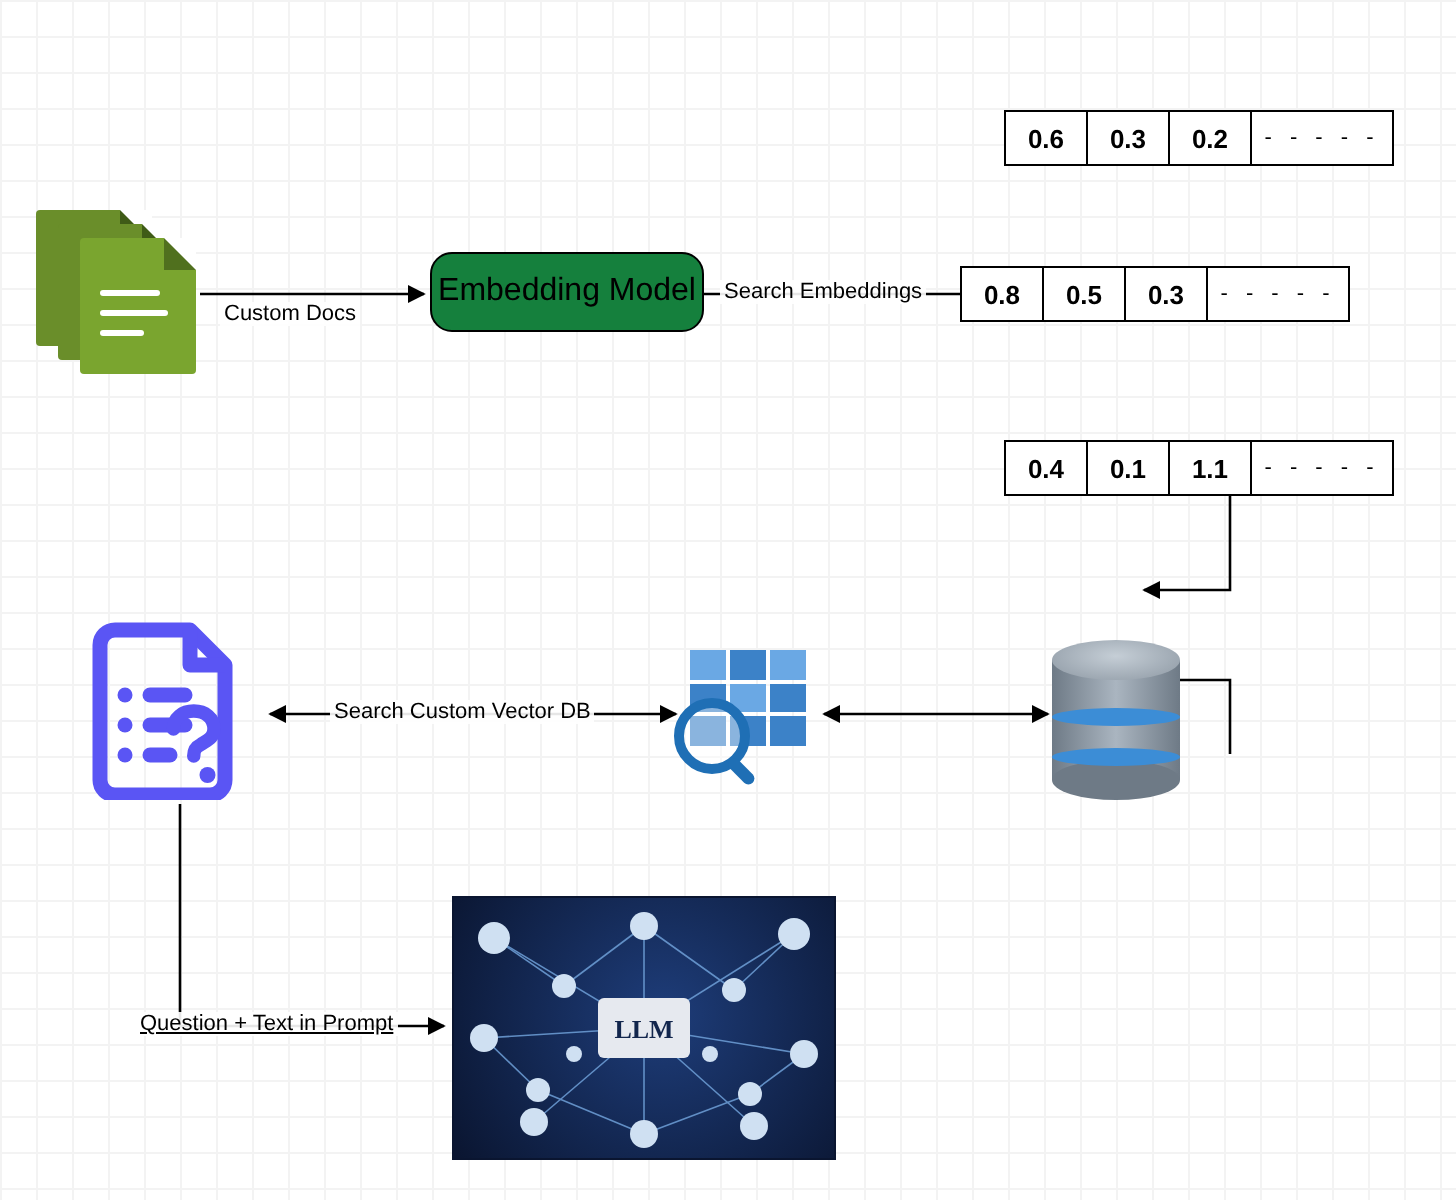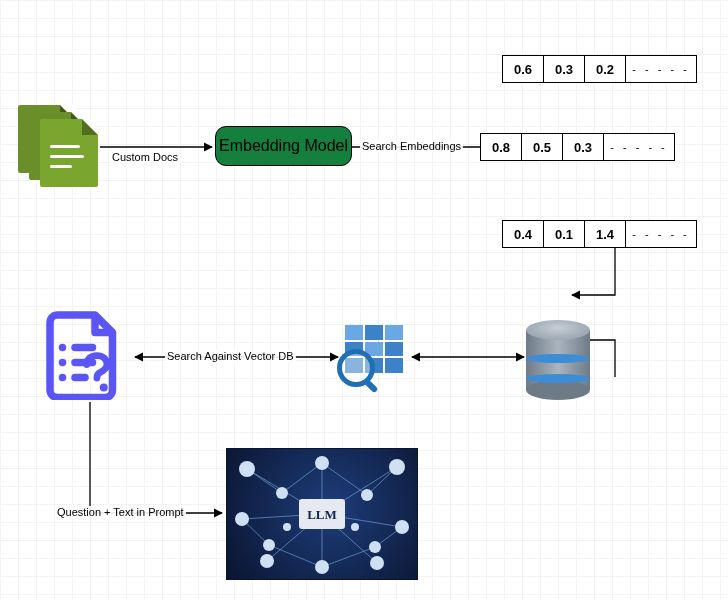--- a/index.html
+++ b/index.html
@@ -103,21 +103,21 @@
 </div>
 <div class="abs vec" style="left:480px;top:133px;">
   <div class="cell">0.8</div>
   <div class="cell">0.5</div>
   <div class="cell">0.3</div>
   <div class="dots">- - - - -</div>
 </div>
 <div class="abs vec" style="left:502px;top:220px;">
   <div class="cell">0.4</div>
   <div class="cell">0.1</div>
-  <div class="cell">1.4</div>
+  <div class="cell">1.1</div>
   <div class="dots">- - - - -</div>
 </div>
 
 <div class="abs db" style="left:526px;top:320px;">
   <div class="body"></div>
   <div class="ell bot"></div>
   <div class="ell top"></div>
   <div class="band" style="top:34px;"></div>
   <div class="band" style="top:54px;"></div>
 </div>
@@ -133,38 +133,38 @@
       <div></div>
       <div></div>
       <div></div>
     </div>
   <div class="mag">
       <div class="ring"></div>
       <div class="hand"></div>
     </div>
 </div>
 
-<div class="abs label" style="left:165px;top:350px;">Search Against Vector DB</div>
+<div class="abs label" style="left:165px;top:350px;">Search Custom Vector DB</div>
 
 <div class="abs qdoc" style="left:45px;top:310px;">
   <svg viewBox="0 0 64 72">
     <path d="M10 4h30l14 14v46a6 6 0 0 1-6 6H10a6 6 0 0 1-6-6V10a6 6 0 0 1 6-6z" fill="none" stroke="#5a55f4" stroke-width="6" stroke-linejoin="round"></path>
     <path d="M40 4v14h14" fill="none" stroke="#5a55f4" stroke-width="6" stroke-linejoin="round"></path>
     <circle cx="14" cy="30" r="3" fill="#5a55f4"></circle>
       <rect x="21" y="27" width="20" height="6" rx="3" fill="#5a55f4"></rect>
     <circle cx="14" cy="42" r="3" fill="#5a55f4"></circle>
       <rect x="21" y="39" width="20" height="6" rx="3" fill="#5a55f4"></rect>
     <circle cx="14" cy="54" r="3" fill="#5a55f4"></circle>
       <rect x="21" y="51" width="14" height="6" rx="3" fill="#5a55f4"></rect>
     <path d="M46 44c0-5 4-8 9-8s9 3 9 8c0 4-3 5-6 7-2 1-3 2-3 5" fill="none" stroke="#5a55f4" stroke-width="6" stroke-linecap="round" transform="translate(-8 4) scale(0.9)"></path>
     <circle cx="47" cy="62" r="3.2" fill="#5a55f4"></circle>
   </svg>
 </div>
 
-<div class="abs label" style="left:55px;top:506px;">Question + Text in Prompt</div>
+<div class="abs label" style="left:68px;top:506px;text-decoration:underline;">Question + Text in Prompt</div>
 
 <div class="abs llm" style="left:226px;top:448px;">
   <svg viewBox="0 0 190 130">
     <g stroke="#6fa0d8" stroke-width="0.8" opacity="0.85">
       <line x1="95" y1="65" x2="20" y2="20"></line>
         <line x1="95" y1="65" x2="170" y2="18"></line>
       <line x1="95" y1="65" x2="15" y2="70"></line>
         <line x1="95" y1="65" x2="175" y2="78"></line>
       <line x1="95" y1="65" x2="40" y2="112"></line>
         <line x1="95" y1="65" x2="150" y2="114"></line>

